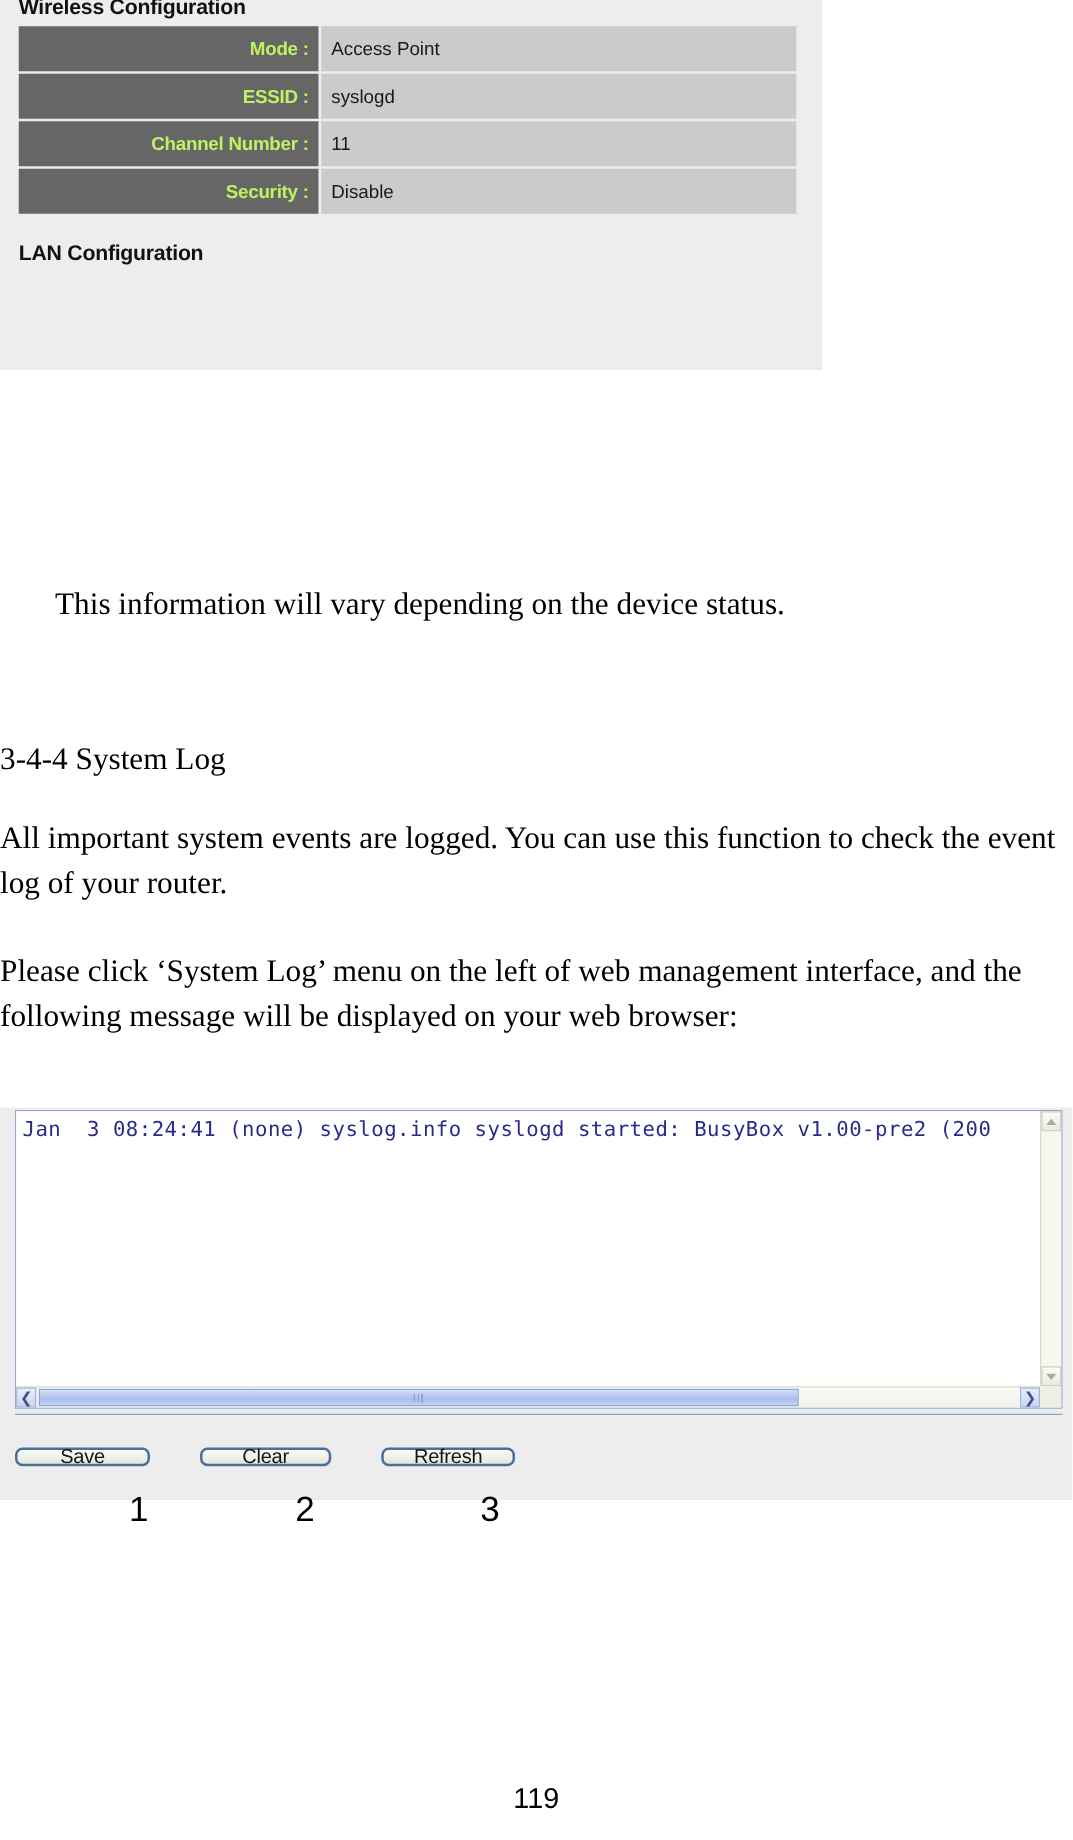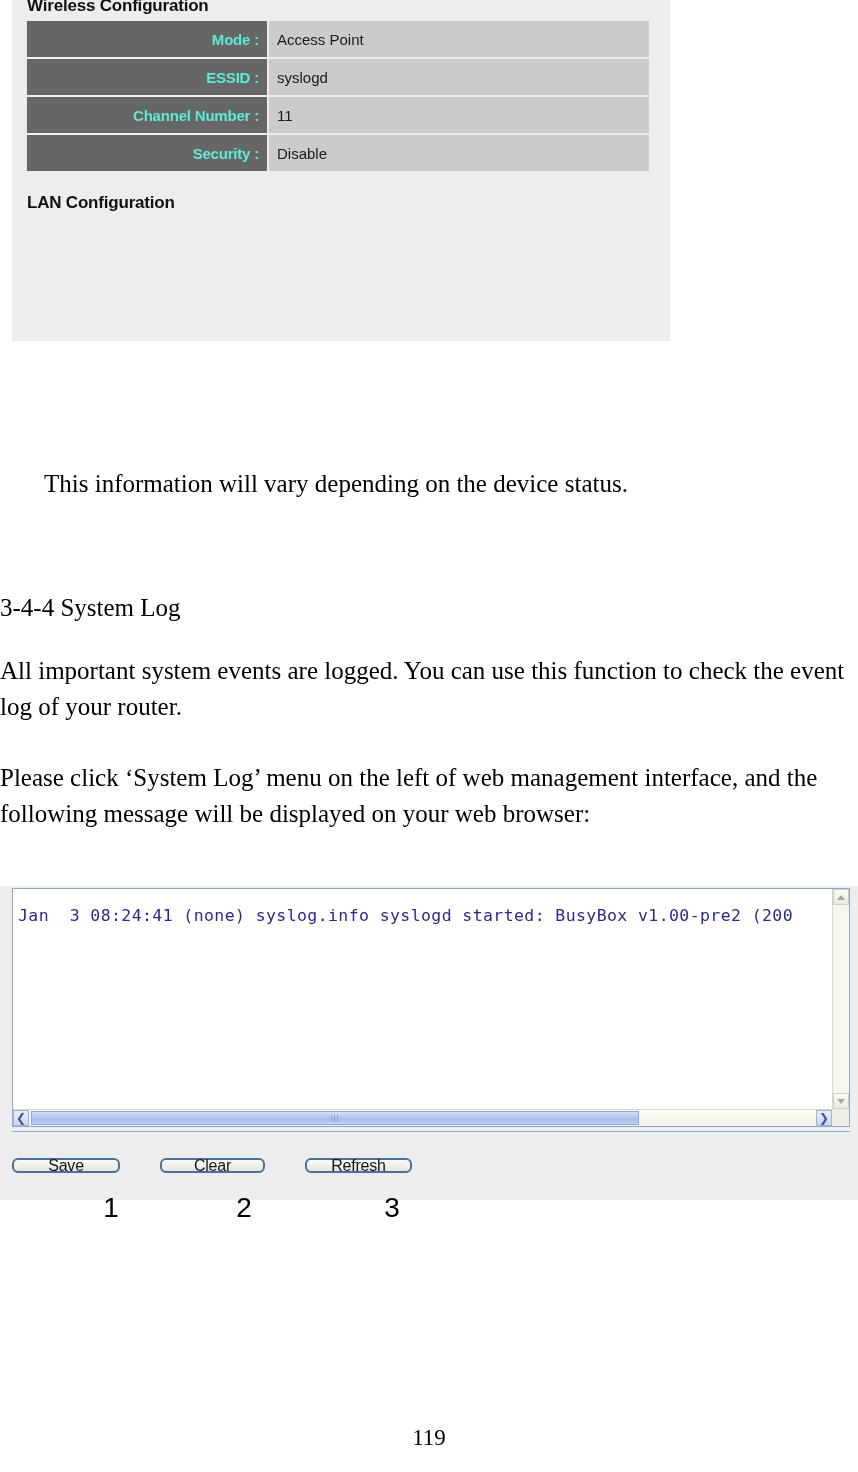--- a/index.html
+++ b/index.html
@@ -12,24 +12,24 @@
     height: 1472px;
     position: relative;
     font-family: "Liberation Serif", "DejaVu Serif", serif;
     color: #000000;
     overflow: hidden;
   }
 
   
   #status-shot {
     position: absolute;
-    left: 12px;
+    left: 0;
     top: 0;
     width: 658px;
-    height: 341px;
+    height: 296px;
     background: #ededed;
     box-sizing: border-box;
   }
   #status-shot .shot-inner {
     position: absolute;
     left: 0;
     top: -6px;
     width: 658px;
   }
   .sec-head {
@@ -47,21 +47,21 @@
   .cfg-table {
     width: 622px;
     margin: 3px 0 0 15px;
     border-collapse: separate;
     border-spacing: 0 2px;
   }
   .cfg-table tr { height: 36px; }
   .cfg-label {
     width: 232px;
     background: #666666;
-    color: #5eead4;
+    color: #bef264;
     font-family: "Liberation Sans", "DejaVu Sans", sans-serif;
     font-weight: bold;
     font-size: 15px;
     text-align: right;
     padding: 0 8px 0 0;
     letter-spacing: -0.2px;
     white-space: nowrap;
   }
   .cfg-value {
     background: #cbcbcb;
@@ -112,21 +112,20 @@
   #log-textarea {
     position: absolute;
     left: 0;
     top: 0;
     right: 17px;
     bottom: 17px;
     background: #ffffff;
     overflow: hidden;
     padding: 5px 0 0 5px;
     box-sizing: border-box;
-    margin-top: 12px;
   }
   #log-line {
     font-family: "DejaVu Sans Mono", "Liberation Mono", monospace;
     font-size: 16.5px;
     line-height: 20px;
     color: #2a2a8c;
     white-space: pre;
     letter-spacing: 0.4px;
   }
 
@@ -271,21 +270,21 @@
   #callout-2 { left: 224px; }
   #callout-3 { left: 372px; }
 
   
   #page-number {
     position: absolute;
     left: 0;
     top: 1425px;
     width: 858px;
     text-align: center;
-    font-family: Liberation Serif, serif;
+    font-family: Liberation Sans, sans-serif;
     font-size: 23px;
     color: #000000;
   }
 </style>
 </head>
 <body>
 
 <div id="status-shot">
   <div class="shot-inner">
 

